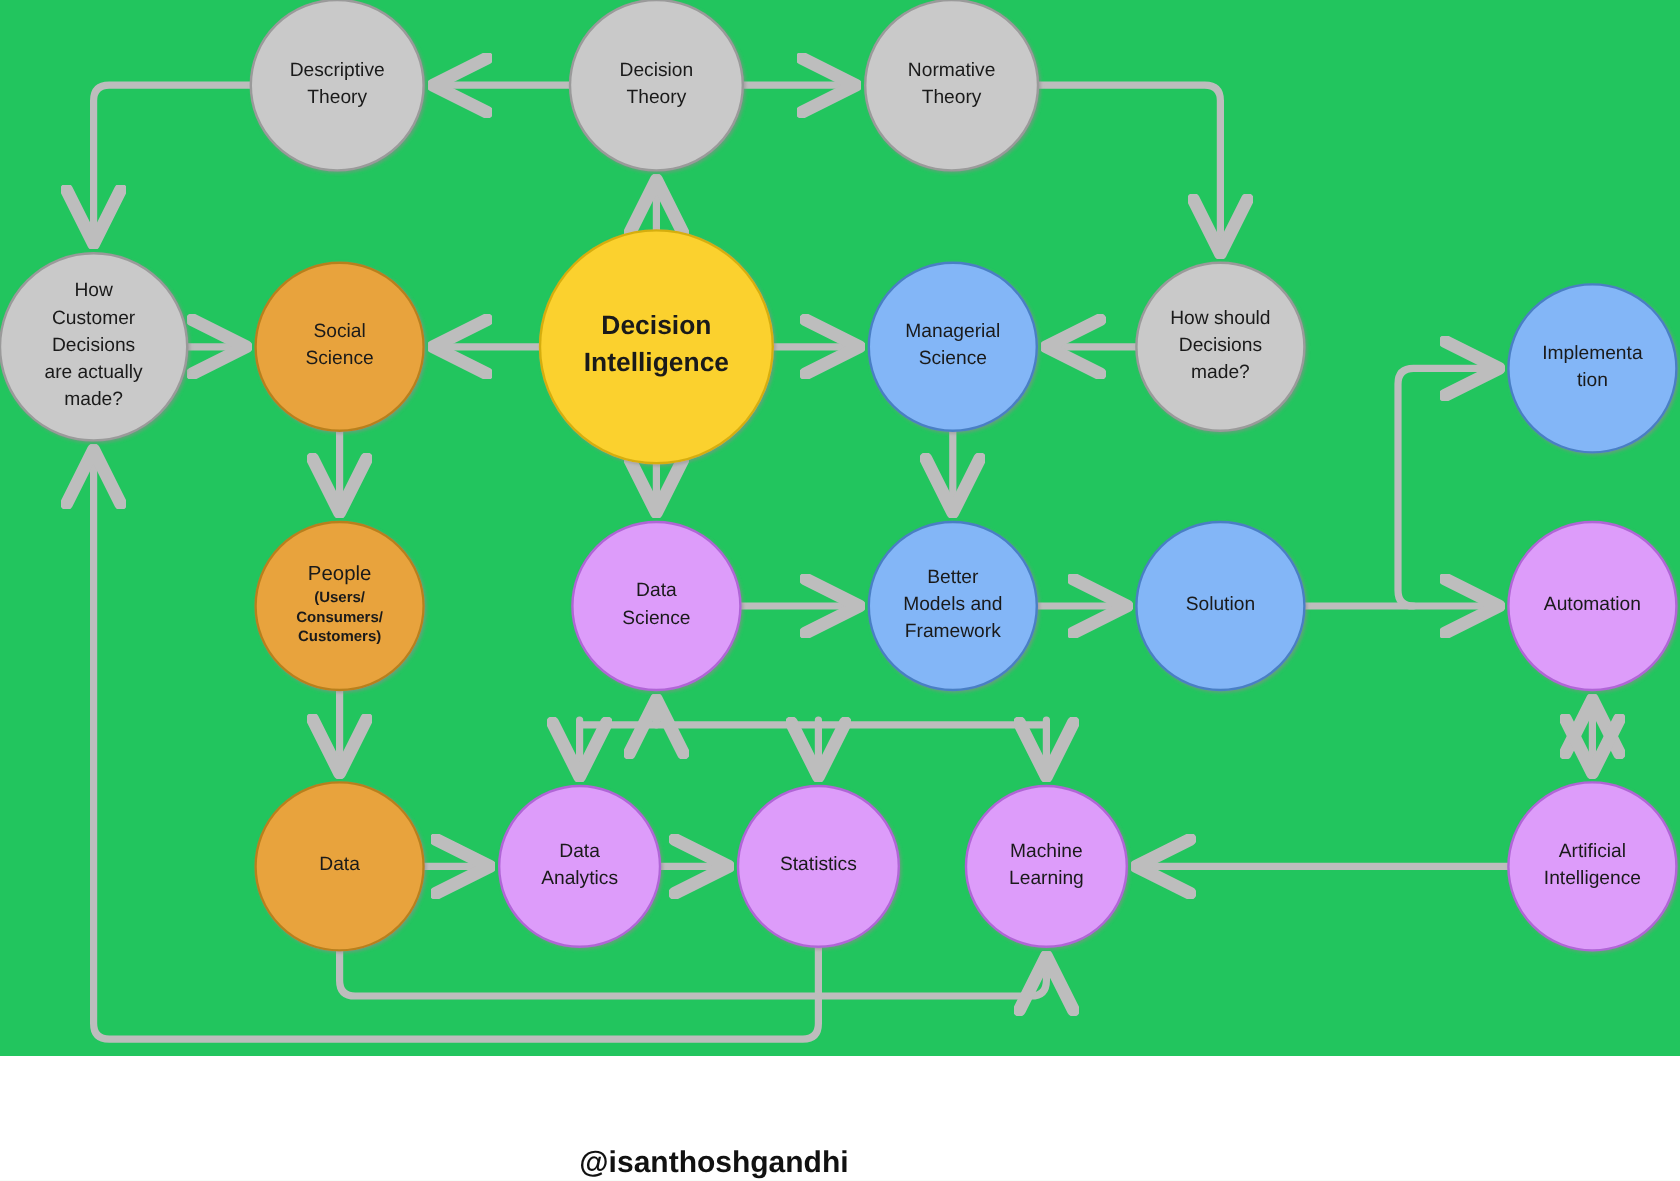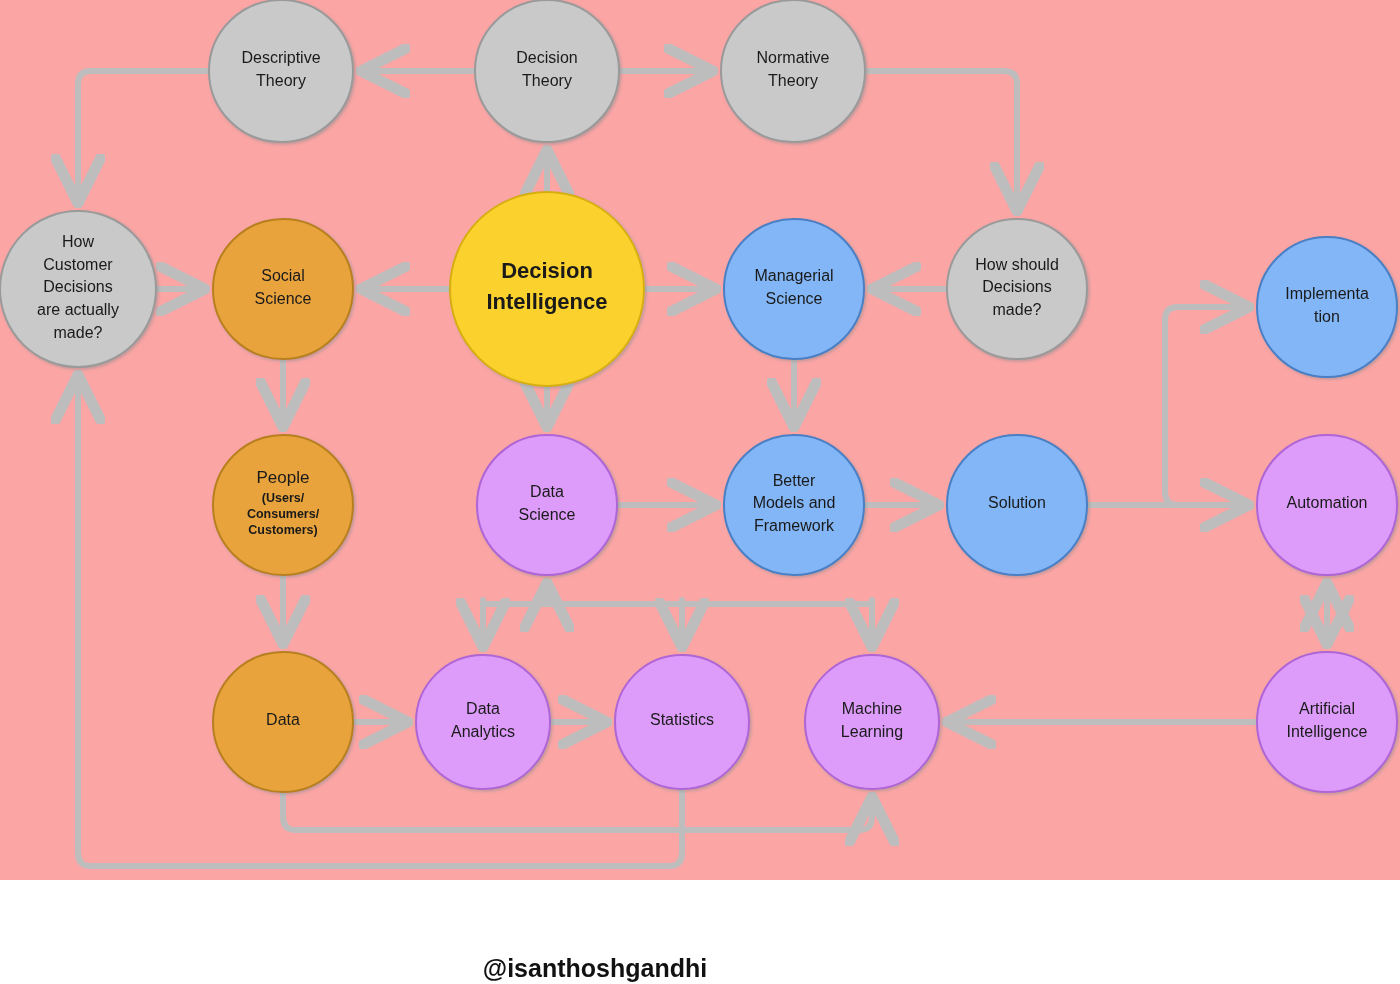--- a/index.html
+++ b/index.html
@@ -1,17 +1,17 @@
 <!DOCTYPE html>
 <html><head>
 <meta charset="utf-8">
 <style>
   html,body{margin:0;padding:0;background:#ffffff;}
   body{width:1400px;height:984px;font-family:"Liberation Sans",sans-serif;overflow:hidden;}
-  #stage{position:relative;width:1400px;height:880px;background:#fca5a5;}
+  #stage{position:relative;width:1400px;height:880px;background:#22c55e;}
   svg#diagram{position:absolute;left:0;top:0;width:1400px;height:984px;display:block;}
   .node-label{font-family:"Liberation Sans",sans-serif;fill:#1a1a1a;text-anchor:middle;}
   .sig{font-family:"Liberation Sans",sans-serif;font-weight:bold;font-size:25px;fill:#111;text-anchor:middle;}
 </style>
 </head>
 <body>
 
 <div id="stage">
   <svg id="diagram" viewBox="0 0 1400 984">
     <defs>

